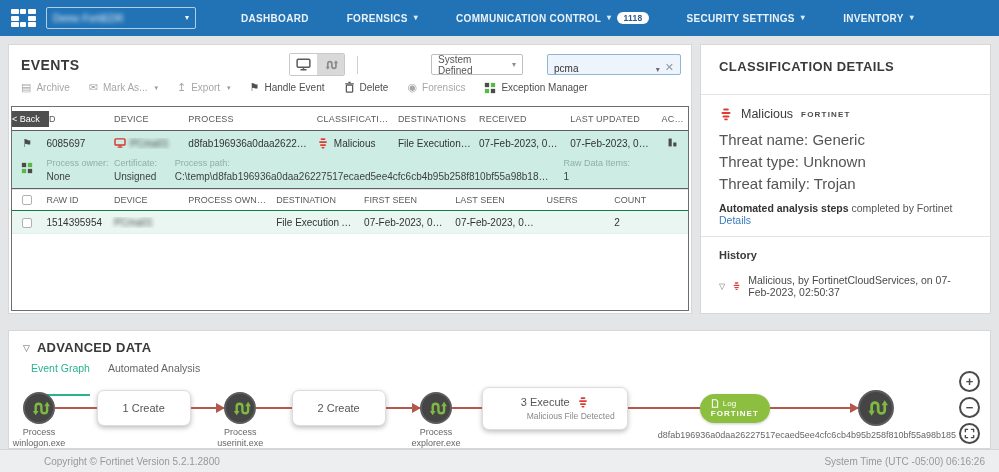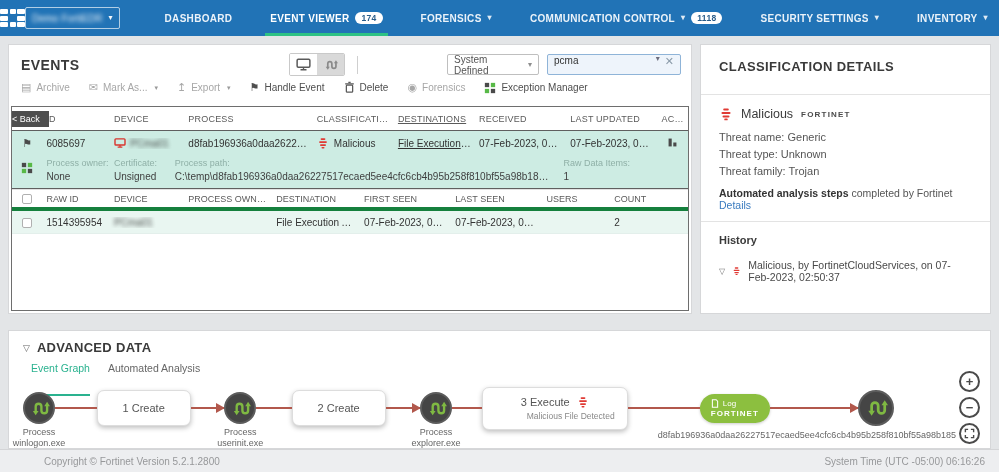--- a/index.html
+++ b/index.html
@@ -51,29 +51,29 @@
   #advanced-panel { left:8px; top:330px; width:983px; height:119px; }
 
   
   .events-header { display:flex; align-items:center; padding:9px 10px 2px 12px; height:32px; }
   .events-title { font-size:14px; font-weight:700; color:#3a3a3a; letter-spacing:.4px; width:268px; }
   .view-toggle { display:flex; border:1px solid #c9c9c9; border-radius:2px; overflow:hidden; }
   .view-btn { width:27px; height:21px; display:flex; align-items:center; justify-content:center; cursor:pointer; }
   .view-btn.on { background:#fff; }
   .view-btn.off { background:#d9d9d9; }
   .v-divider { width:1px; height:18px; background:#cfcfcf; margin:0 12px; }
-  .events-controls { margin-left:auto; display:flex; align-items:center; gap:8px; }
+  .events-controls { margin-left:auto; display:flex; align-items:center; gap:24px; }
   .scope-select {
     width:92px; height:21px; border:1px solid #bfbfbf; border-radius:2px;
     display:flex; align-items:center; padding:0 6px; font-size:10px; color:#555; gap:4px; cursor:pointer;
   }
   .scope-select .txt { flex:1; }
   .search-box {
     width:134px; height:21px; border:1px solid #8fb4d8; border-radius:2px; background:#eef4fb;
-    display:flex; align-items:flex-start; padding:0 6px; font-size:10px; color:#333; gap:5px;
+    display:flex; align-items:flex-end; padding:0 6px; font-size:10px; color:#333; gap:5px;
   }
   .search-box .val { flex:1; }
   .search-box .x { color:#8a9aa8; font-size:11px; cursor:pointer; }
 
   
   .events-toolbar { display:flex; align-items:center; gap:19px; padding:4px 12px 6px 12px; font-size:10px; }
   .tool { display:flex; align-items:center; gap:5px; cursor:pointer; white-space:nowrap; }
   .tool.disabled { color:#a7a7a7; }
   .tool.enabled { color:#4e4e4e; }
   .tool .glyph { font-size:11px; line-height:1; }
@@ -84,46 +84,46 @@
     position:absolute; left:2px; right:2px; top:61px; bottom:2px;
     border:1px solid #6e6e6e; background:#fff; overflow:hidden;
   }
   .back-tag {
     position:absolute; left:0; top:4px; z-index:3; background:#4e4e4e; color:#fff;
     font-size:9px; padding:3px 9px 3px 0; cursor:pointer;
   }
   .thead { display:flex; align-items:center; height:23px; font-size:9px; color:#5a5a5a; letter-spacing:.2px; }
   .cell { padding:0 4px; overflow:hidden; white-space:nowrap; text-overflow:ellipsis; }
   .c-marker{width:4.5%; text-align:center;} .c-id{width:10%;} .c-device{width:11%;}
-  .c-process{width:19%;} .c-class{width:12%;} .c-dest{width:12%;text-decoration:underline;}
+  .c-process{width:19%;} .c-class{width:12%;} .c-dest{width:12%;}
   .c-recv{width:13.5%;} .c-upd{width:13.5%;} .c-act{width:4.5%; text-align:center;}
   .sel-group { background:#cdece3; border-top:1px solid #5f5f5f; border-bottom:1px solid #5f5f5f; }
   .trow { display:flex; align-items:center; height:24px; font-size:10px; color:#333; }
   .flag { color:#4a4a4a; font-size:11px; }
   .dev-cell { display:flex; align-items:center; gap:4px; }
   .mal-cell { display:flex; align-items:center; gap:5px; }
   .detail-row { display:flex; align-items:flex-start; padding:3px 0 6px 0; font-size:10px; }
   .d-pair .lbl { font-size:9px; color:#8fb0a7; margin-bottom:3px; white-space:nowrap; }
   .d-pair .val { color:#3f3f3f; white-space:nowrap; overflow:hidden; text-overflow:ellipsis; }
   .d-owner{width:10%;} .d-cert{width:9%;} .d-path{flex:1; min-width:0; padding-right:10px;} .d-raw{width:19%;}
-  .subhead { display:flex; align-items:center; height:22px; font-size:9px; color:#5a5a5a; border-top:1px solid #e2e2e2; border-bottom:4px solid #15803d; background:#fff; }
+  .subhead { display:flex; align-items:center; height:22px; font-size:9px; color:#5a5a5a; border-top:1px solid #e2e2e2; border-bottom:1px solid #15803d; background:#fff; }
   .s-check{width:4.5%; text-align:center;} .s-rawid{width:10%;} .s-device{width:11%;}
   .s-owner{width:13%;} .s-dest{width:13%;} .s-first{width:13.5%;} .s-last{width:13.5%;}
   .s-users{width:10%;} .s-count{width:11.5%;}
   .subrow { display:flex; align-items:center; height:23px; font-size:10px; color:#333; background:#e9f6f1; border-bottom:1px solid #e3efeb; }
   .checkbox { display:inline-block; width:10px; height:10px; border:1px solid #b0b0b0; border-radius:2px; background:#fff; cursor:pointer; vertical-align:middle; }
 
   
   .cp-head { padding:14px 18px; height:50px; border-bottom:1px solid #e3e3e3; }
   .cp-title { font-size:13px; font-weight:700; color:#3a3a3a; letter-spacing:.4px; }
   .cp-body { padding:12px 18px 10px 18px; border-bottom:1px solid #e3e3e3; }
   .verdict-line { display:flex; align-items:center; gap:8px; margin-bottom:10px; }
   .verdict-txt { font-size:12.5px; color:#3a3a3a; }
   .brand { font-size:8px; font-weight:700; letter-spacing:1.2px; color:#4a4a4a; }
-  .threat-line { font-size:11px; color:#555; margin:5px 0; }
+  .threat-line { font-size:15px; color:#555; margin:5px 0; }
   .auto-line { font-size:10.5px; color:#555; margin-top:10px; }
   .auto-line b { color:#333; }
   .link { color:#3a7bbf; cursor:pointer; }
   .cp-history { padding:12px 18px; }
   .hist-title { font-size:11px; font-weight:700; color:#3a3a3a; }
   .hist-entry { display:flex; align-items:center; gap:7px; margin-top:13px; font-size:10.5px; color:#4a4a4a; }
   .hist-caret { font-size:8px; color:#777; cursor:pointer; }
 
   
   .adv-header { position:absolute; top:9px; left:14px; display:flex; align-items:center; gap:7px; }
@@ -200,24 +200,20 @@
     </div>
   </div>
   <div class="org-select">
     <span class="txt redacted">Demo FortiEDR</span>
     <span class="caret">▾</span>
   </div>
   <div class="nav-items">
     <div class="nav-item">
       <span>DASHBOARD</span>
     </div>
-    <div class="nav-item active">
-      <span>EVENT VIEWER</span>
-      <span class="badge">174</span>
-    </div>
     <div class="nav-item">
       <span>FORENSICS</span>
       <span class="caret">▾</span>
     </div>
     <div class="nav-item">
       <span>COMMUNICATION CONTROL</span>
       <span class="caret">▾</span>
       <span class="badge">1118</span>
     </div>
     <div class="nav-item">

